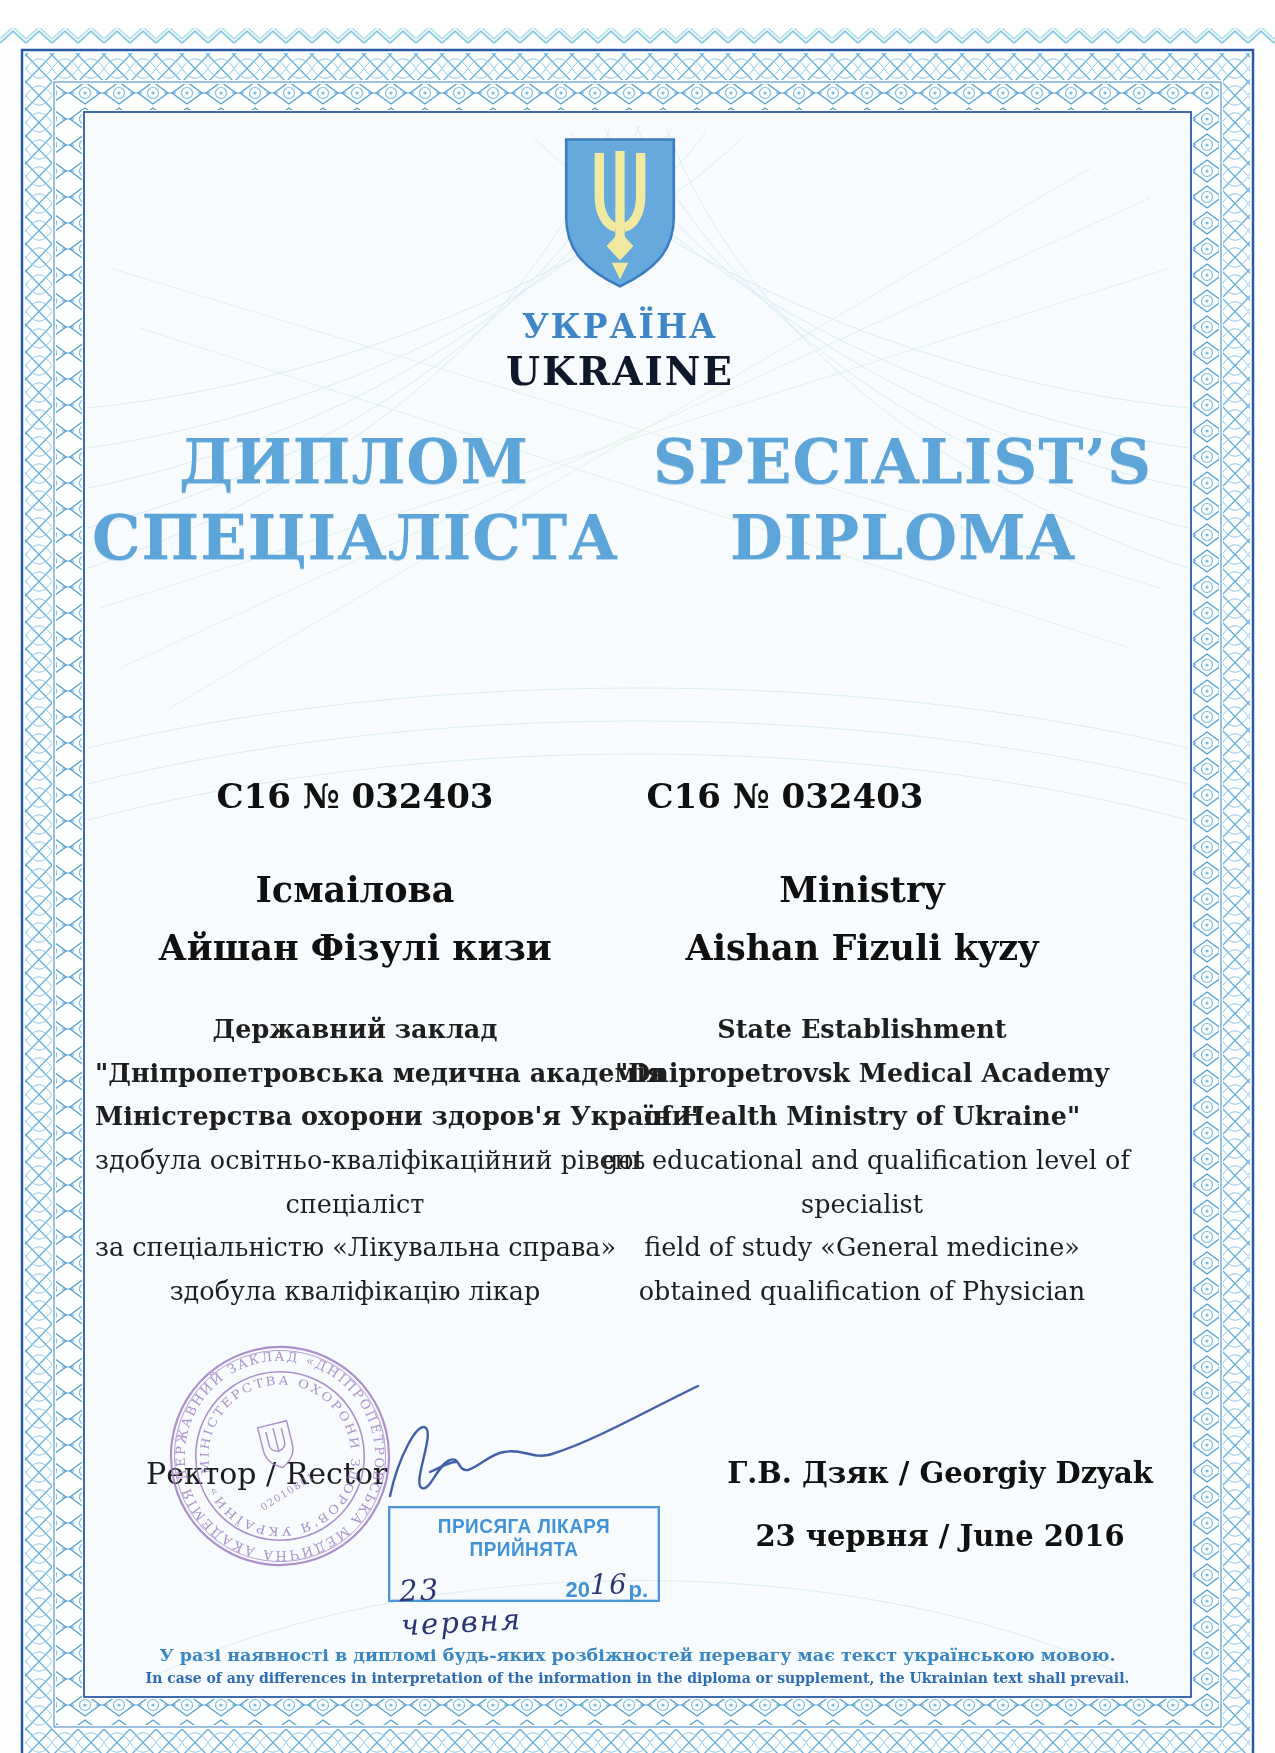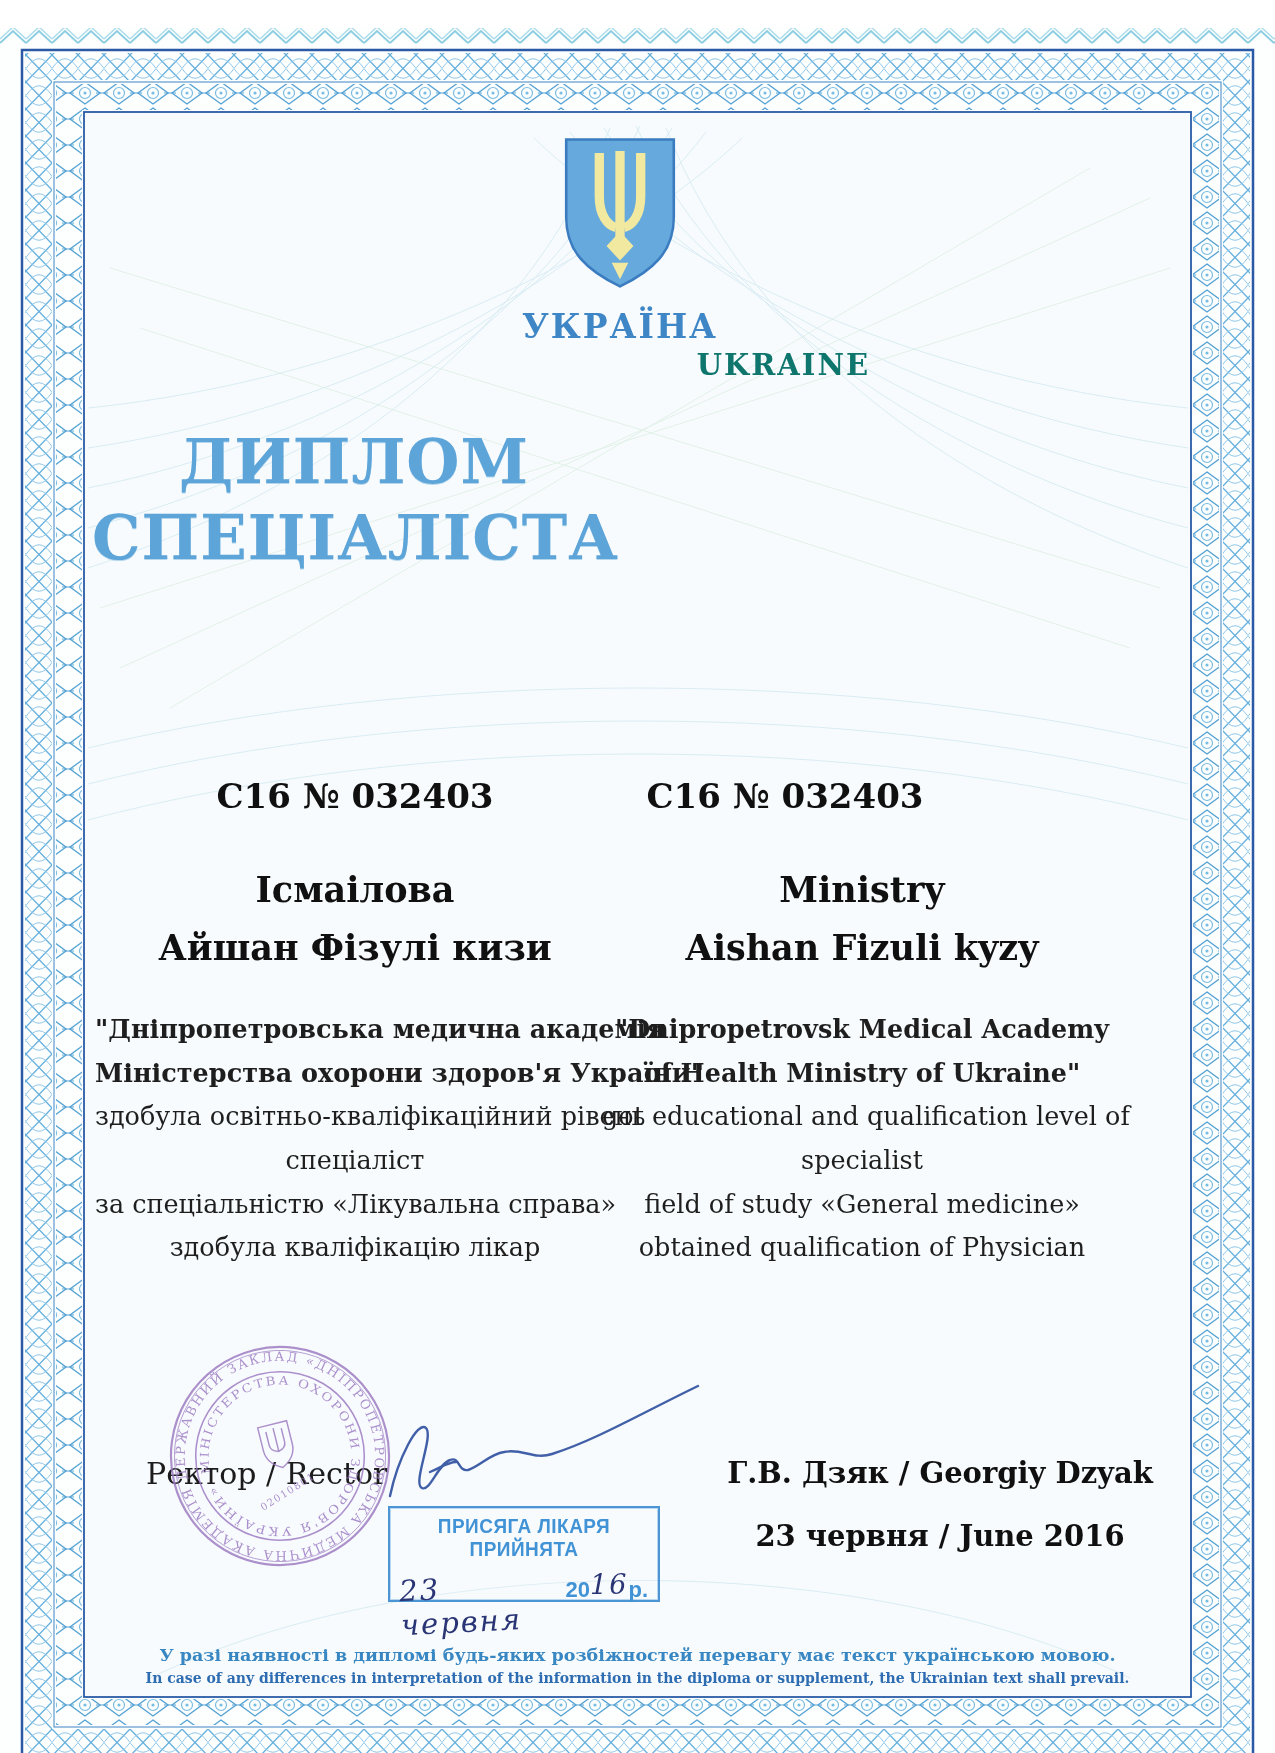--- a/index.html
+++ b/index.html
@@ -3,21 +3,21 @@
 <meta charset="utf-8">
 <style>
   html,body{margin:0;padding:0;background:#ffffff;}
   .page{position:relative;width:1275px;height:1753px;background:#fdfefe;overflow:hidden;
         font-family:"DejaVu Serif","Liberation Serif",serif;color:#1c1c1c;margin-top:28px;}
   .border-layer{position:absolute;left:0;top:0;z-index:0;}
   .abs{position:absolute;z-index:1;}
   .ctr{text-align:center;}
   .emblem{left:560px;top:106px;width:120px;height:158px;}
   .country-uk{left:370px;width:500px;top:279px;font-size:33px;font-weight:bold;color:#3e86c6;letter-spacing:2px;}
-  .country-en{left:370px;width:500px;top:320px;font-size:29px;font-weight:bold;color:#0f766e;letter-spacing:2px;text-align:right;}
+  .country-en{left:370px;width:500px;top:320px;font-size:39px;font-weight:bold;color:#0f172a;letter-spacing:2px;}
   .big-title{top:396px;font-size:61px;line-height:76px;font-weight:bold;color:#5da4d9;
              letter-spacing:1px;text-shadow:0 1px 0 #b5d7ee;}
   .title-uk{left:92px;width:524px;}
   .title-en{left:645px;width:515px;}
   .serial{top:748px;font-size:34px;font-weight:bold;color:#101010;}
   .serial-uk{left:95px;width:520px;}
   .serial-en{left:538px;width:494px;}
   .holder{font-size:35px;font-weight:bold;color:#101010;}
   .col-uk{left:95px;width:520px;}
   .col-en{left:602px;width:520px;}
@@ -121,30 +121,38 @@
     <path d="M50,124 H66 L58,140 Z" fill="#f2e9a0"></path>
   </svg>
 
   <div class="abs ctr country-uk">УКРАЇНА</div>
   <div class="abs ctr country-en">UKRAINE</div>
 
   <div class="abs ctr big-title title-uk">
     <div>ДИПЛОМ</div>
     <div>СПЕЦІАЛІСТА</div>
   </div>
+  <div class="abs ctr big-title title-en">
+    <div>SPECIALIST’S</div>
+    <div>DIPLOMA</div>
+  </div>
 
   <div class="abs ctr serial serial-uk">С16 № 032403</div>
   <div class="abs ctr serial serial-en">С16 № 032403</div>
 
   <div class="abs ctr holder col-uk nm2">Айшан Фізулі кизи</div>
   <div class="abs ctr holder col-uk nm1">Ісмаілова</div>
   <div class="abs ctr holder col-en nm1">Ministry</div>
   <div class="abs ctr holder col-en nm2">Aishan Fizuli kyzy</div>
 
   <div class="abs body-block">
+    <div class="body-row">
+      <div class="cell uk b">Державний заклад</div>
+      <div class="cell en b">State Establishment</div>
+    </div>
     <div class="body-row">
       <div class="cell uk b">"Дніпропетровська медична академія</div>
       <div class="cell en b">"Dnipropetrovsk Medical Academy</div>
     </div>
     <div class="body-row">
       <div class="cell uk b">Міністерства охорони здоров'я України"</div>
       <div class="cell en b">of Health Ministry of Ukraine"</div>
     </div>
     <div class="body-row">
       <div class="cell uk">здобула освітньо-кваліфікаційний рівень</div>

